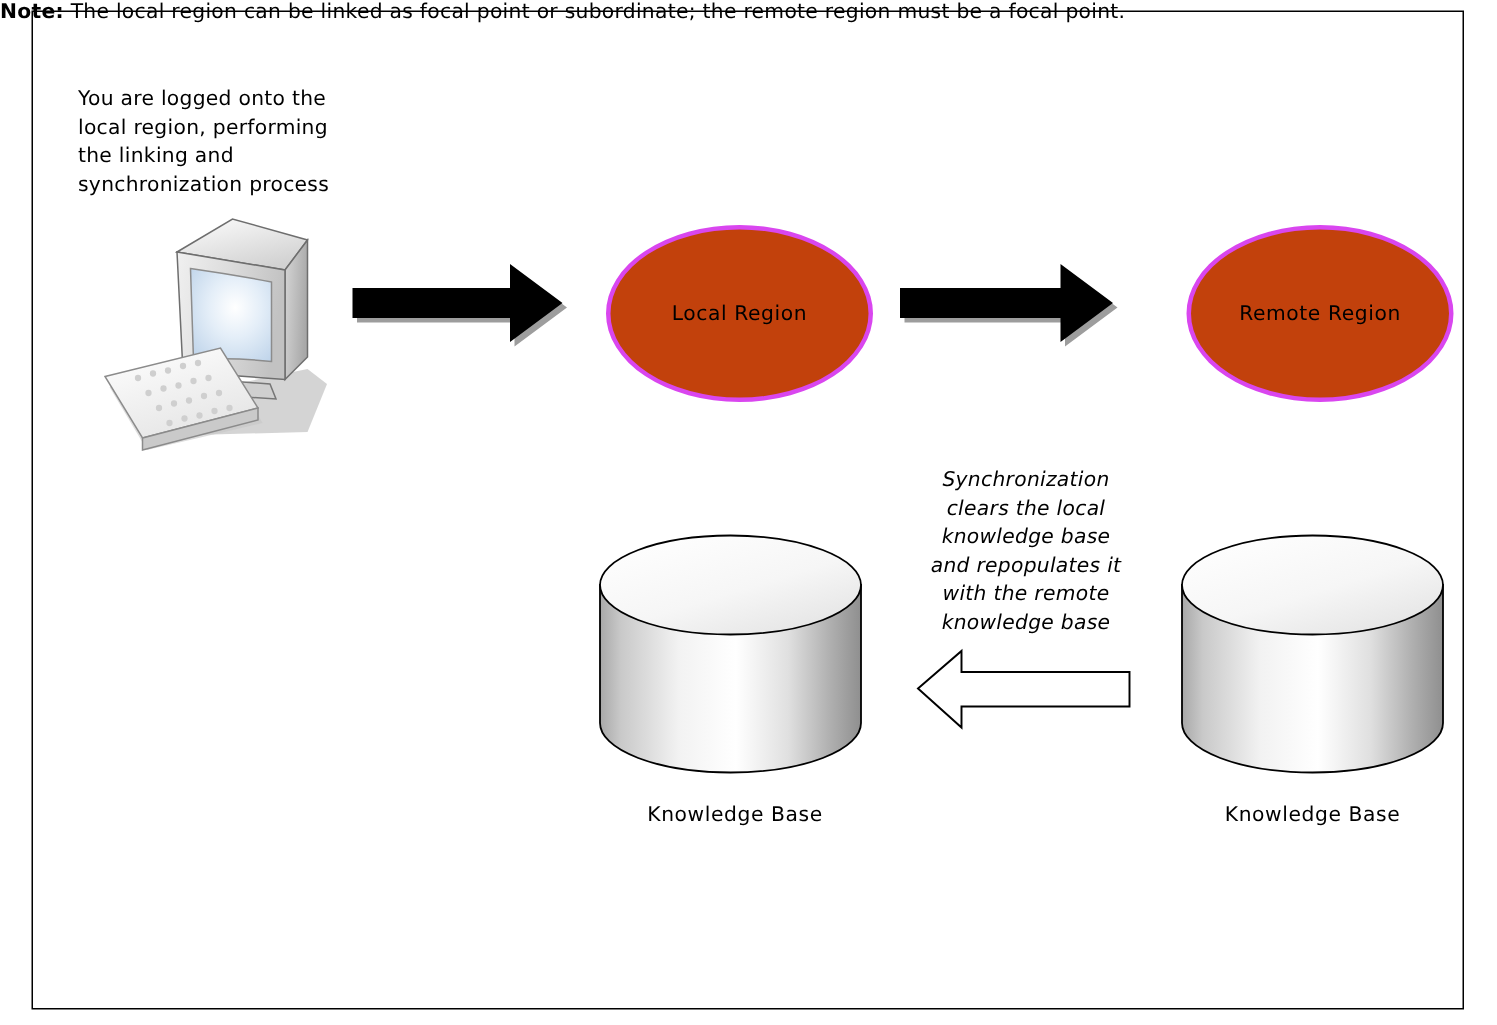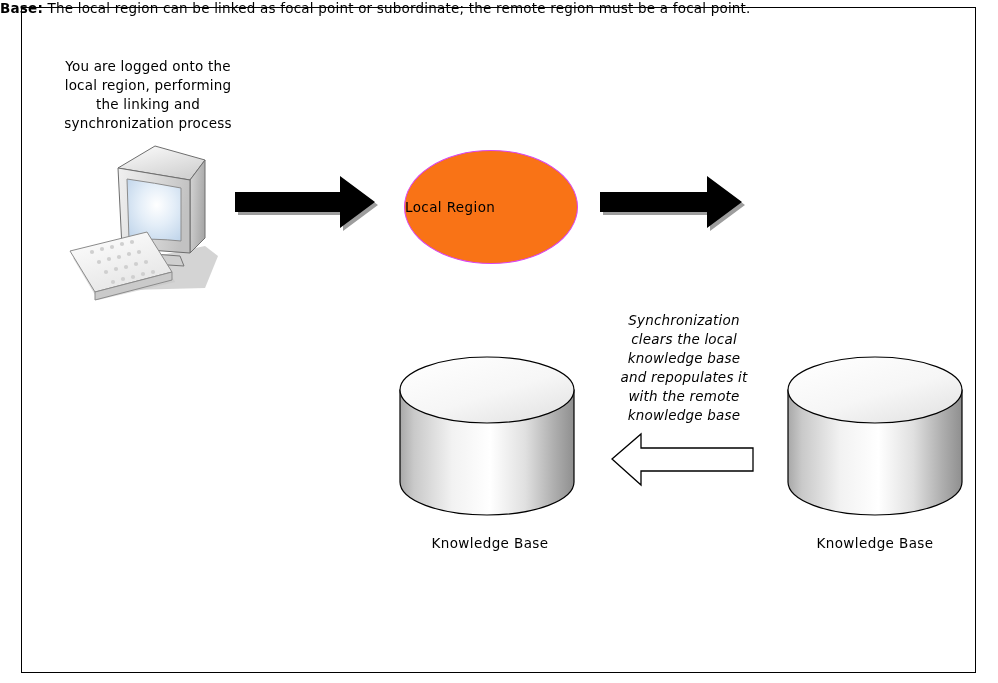--- a/index.html
+++ b/index.html
@@ -28,24 +28,24 @@
   .txt {
     position: absolute;
     color: #000000;
     font-size: 13.5px;
     line-height: 19px;
     letter-spacing: 0.2px;
     white-space: pre-line;
   }
 
   #caption-login {
-    left: 40px;
+    left: 52px;
     top: 57px;
     width: 216px;
-    text-align: center;
+    text-align: left;
   }
 
   #caption-sync {
     left: 598px;
     top: 311px;
     width: 172px;
     text-align: center;
     font-style: italic;
   }
 
@@ -54,26 +54,26 @@
     top: 610px;
     width: 915px;
     font-size: 13.5px;
     letter-spacing: 0.2px;
     white-space: nowrap;
   }
   #footer-note .bold { font-weight: bold; }
 
   .ellipse {
     position: absolute;
-    border: 1px solid #d946ef;
+    border: 3px solid #d946ef;
     border-radius: 50%;
-    background: #f97316;
+    background: #c2410c;
     display: flex;
     align-items: center;
-    justify-content: flex-start;
+    justify-content: center;
   }
   .ellipse span {
     font-size: 13.5px;
     color: #000;
     letter-spacing: 0.4px;
   }
   #ellipse-local  { left: 404px; top: 150px; width: 172px; height: 112px; }
   #ellipse-remote { left: 791px; top: 150px; width: 172px; height: 112px; }
 
   .svg-layer {
@@ -216,27 +216,30 @@
 
   <div class="txt" id="caption-login">You are logged onto the
 local region, performing
 the linking and
 synchronization process</div>
 
   <div class="ellipse" id="ellipse-local">
     <span>Local Region</span>
   </div>
 
+  <div class="ellipse" id="ellipse-remote">
+    <span>Remote Region</span>
+  </div>
 
   <div class="txt" id="caption-sync">Synchronization
 clears the local
 knowledge base
 and repopulates it
 with the remote
 knowledge base</div>
 
   <div class="kb-label" id="kb-label-left">Knowledge Base</div>
 
   <div class="kb-label" id="kb-label-right">Knowledge Base</div>
 
-  <div id="footer-note"><span class="bold">Base:</span><span> The local region can be linked as focal point or subordinate; the remote region must be a focal point.</span></div>
+  <div id="footer-note"><span class="bold">Note:</span><span> The local region can be linked as focal point or subordinate; the remote region must be a focal point.</span></div>
 
 </div>
 
 </body></html>

